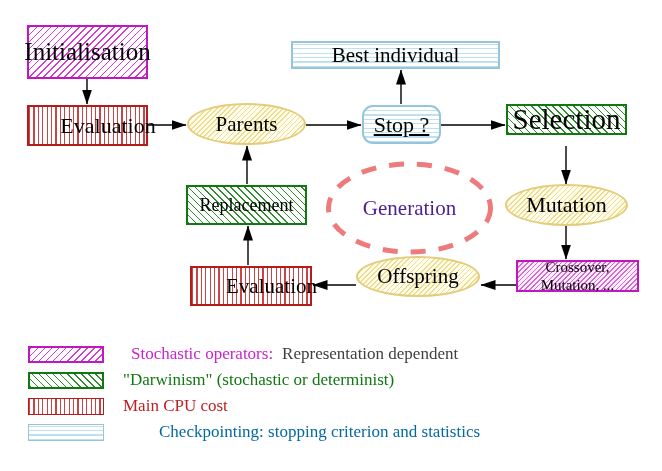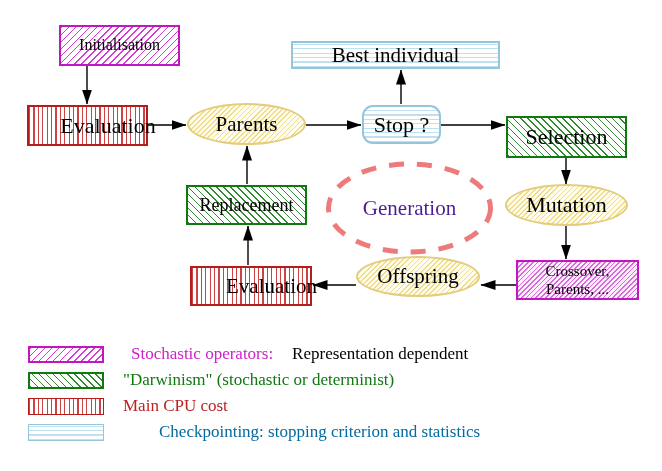--- a/index.html
+++ b/index.html
@@ -32,42 +32,42 @@
   }
   .stripe-cyan {
     border:2px solid #96c5da;
     background:repeating-linear-gradient(0deg,#bfe0ee 0,#bfe0ee 1.2px,#ffffff 1.2px,#ffffff 4.4px);
   }
   .ellipse-yellow {
     border:2px solid #e3cc7c; border-radius:50%;
     background:repeating-linear-gradient(135deg,#f0dd8a 0,#f0dd8a 1.2px,#fffdf0 1.2px,#fffdf0 3.6px);
   }
   
-  #n-init        { left:27px;  top:25px;  width:121px; height:41px; font-size:16px;margin-left:32px; }
+  #n-init        { left:27px;  top:25px;  width:121px; height:54px; font-size:25px; }
   #n-eval-top    { left:27px;  top:105px; width:121px; height:41px; font-size:22px; }
   #n-parents     { left:187px; top:103px; width:119px; height:42px; font-size:21px; }
   #n-best        { left:291px; top:41px;  width:209px; height:28px; font-size:21px; }
-  #n-stop        { left:362px; top:105px; width:79px;  height:39px; font-size:22px; border-radius:11px; }
-  #n-selection   { left:506px; top:116px; width:121px; height:42px; font-size:22px; }
+  #n-stop        { left:362px; top:105px; width:79px;  height:39px; font-size:22px; border-radius:11px;text-decoration:underline; }
+  #n-selection   { left:506px; top:104px; width:121px; height:31px; font-size:29px; }
   #n-genitors    { left:505px; top:184px; width:123px; height:42px; font-size:22px; }
-  #n-crossover   { left:516px; top:260px; width:123px; height:40px; font-size:15px; flex-direction:column; line-height:1.2; }
+  #n-crossover   { left:516px; top:260px; width:123px; height:32px; font-size:15px; flex-direction:column; line-height:1.2; }
   #n-offspring   { left:356px; top:256px; width:124px; height:41px; font-size:21px; }
   #n-eval-bottom { left:190px; top:266px; width:122px; height:40px; font-size:21px; }
   #n-replacement { left:186px; top:185px; width:121px; height:40px; font-size:18px; }
   #n-generation  { left:327px; top:163px; width:165px; height:90px; font-size:21px; color:#4c1d95; }
   
   .legend-row { position:absolute; left:28px; display:flex; align-items:center; height:18px; font-size:17px; }
   #legend-row-0 { top:345px;gap:8px; }
   #legend-row-1 { top:371px; }
   #legend-row-2 { top:397px; }
   #legend-row-3 { top:423px; }
   .swatch { width:76px; height:17px; box-sizing:border-box; margin-right:19px; flex:none; }
   .swatch.stripe-red, .swatch.stripe-cyan { border-width:1.5px; }
   .lg-magenta { color:#cc22cc; }
-  .lg-yellow  { color:#000000; margin-left:11px; }
+  .lg-yellow  { color:#404040; margin-left:1px; }
   .lg-green   { color:#117711; }
   .lg-red     { color:#bb2222; }
   .lg-cyan    { color:#0369a1;margin-left:36px; }
 </style>
 </head>
 <body>
 
 <div id="canvas">
 
   <svg id="arrow-layer" viewBox="0 0 662 471" xmlns="http://www.w3.org/2000/svg">
@@ -115,21 +115,21 @@
   <div id="n-selection" class="node hatch-green">
     <span>Selection</span>
   </div>
 
   <div id="n-genitors" class="node ellipse-yellow">
     <span>Mutation</span>
   </div>
 
   <div id="n-crossover" class="node hatch-magenta-dense">
     <span>Crossover,</span>
-    <span>Parents, ...</span>
+    <span>Mutation, ...</span>
   </div>
 
   <div id="n-offspring" class="node ellipse-yellow">
     <span>Offspring</span>
   </div>
 
   <div id="n-eval-bottom" class="node stripe-red">
     <span>Evaluation</span>
   </div>
 

